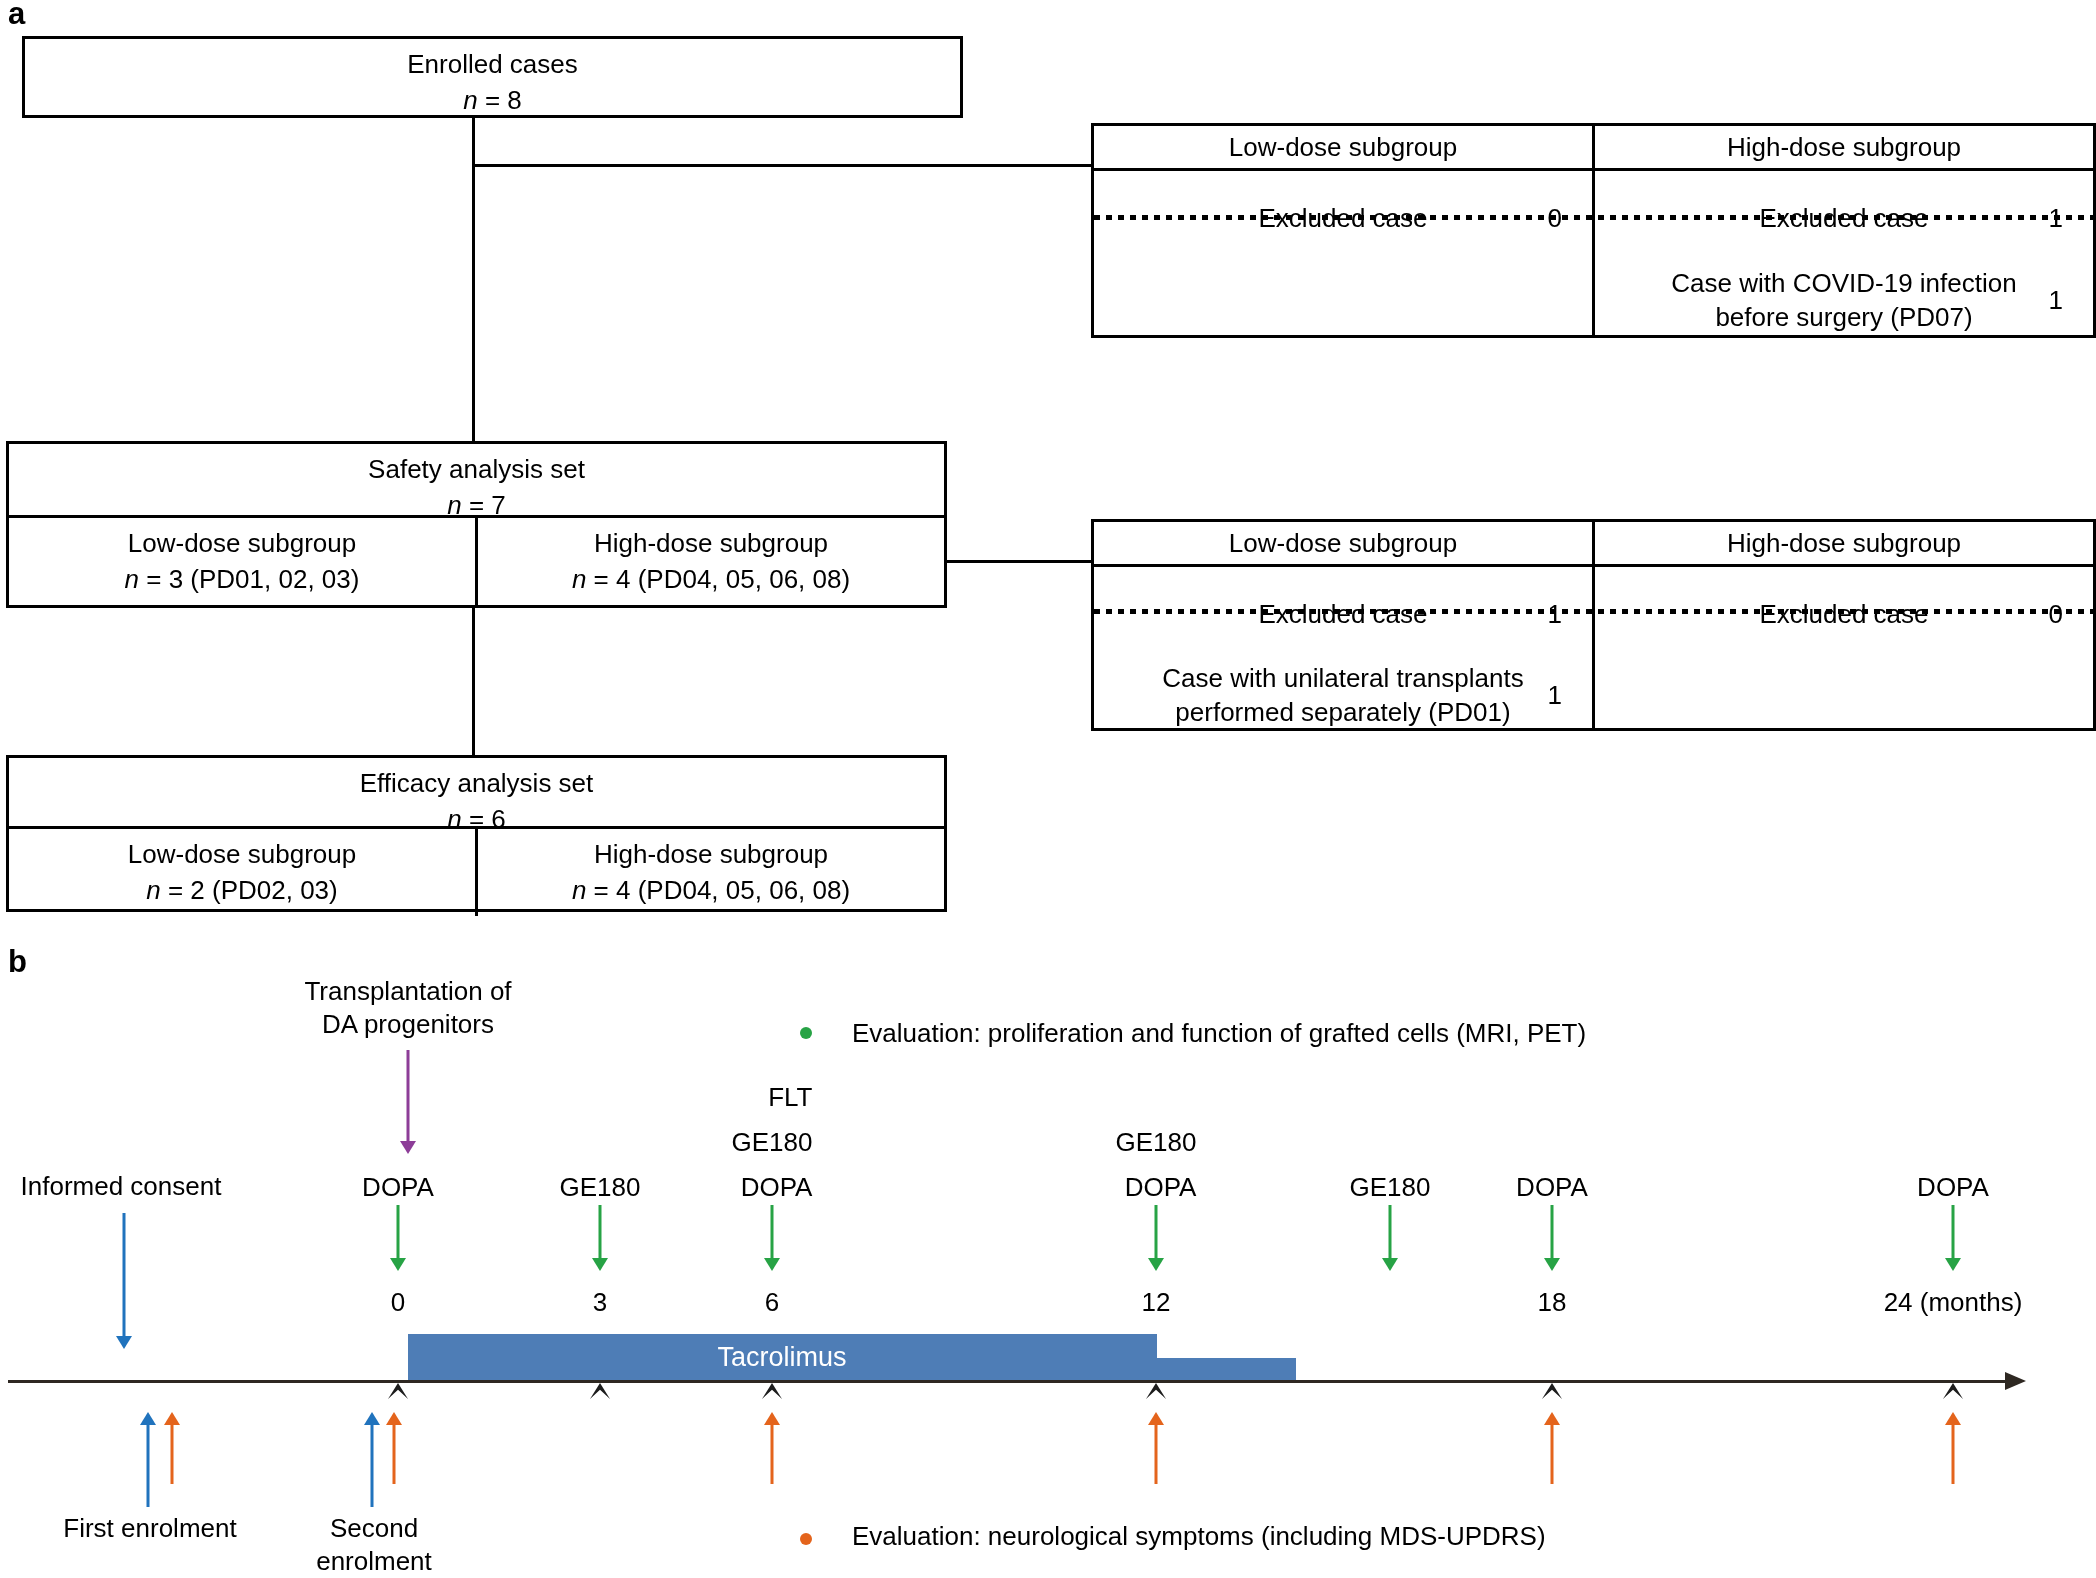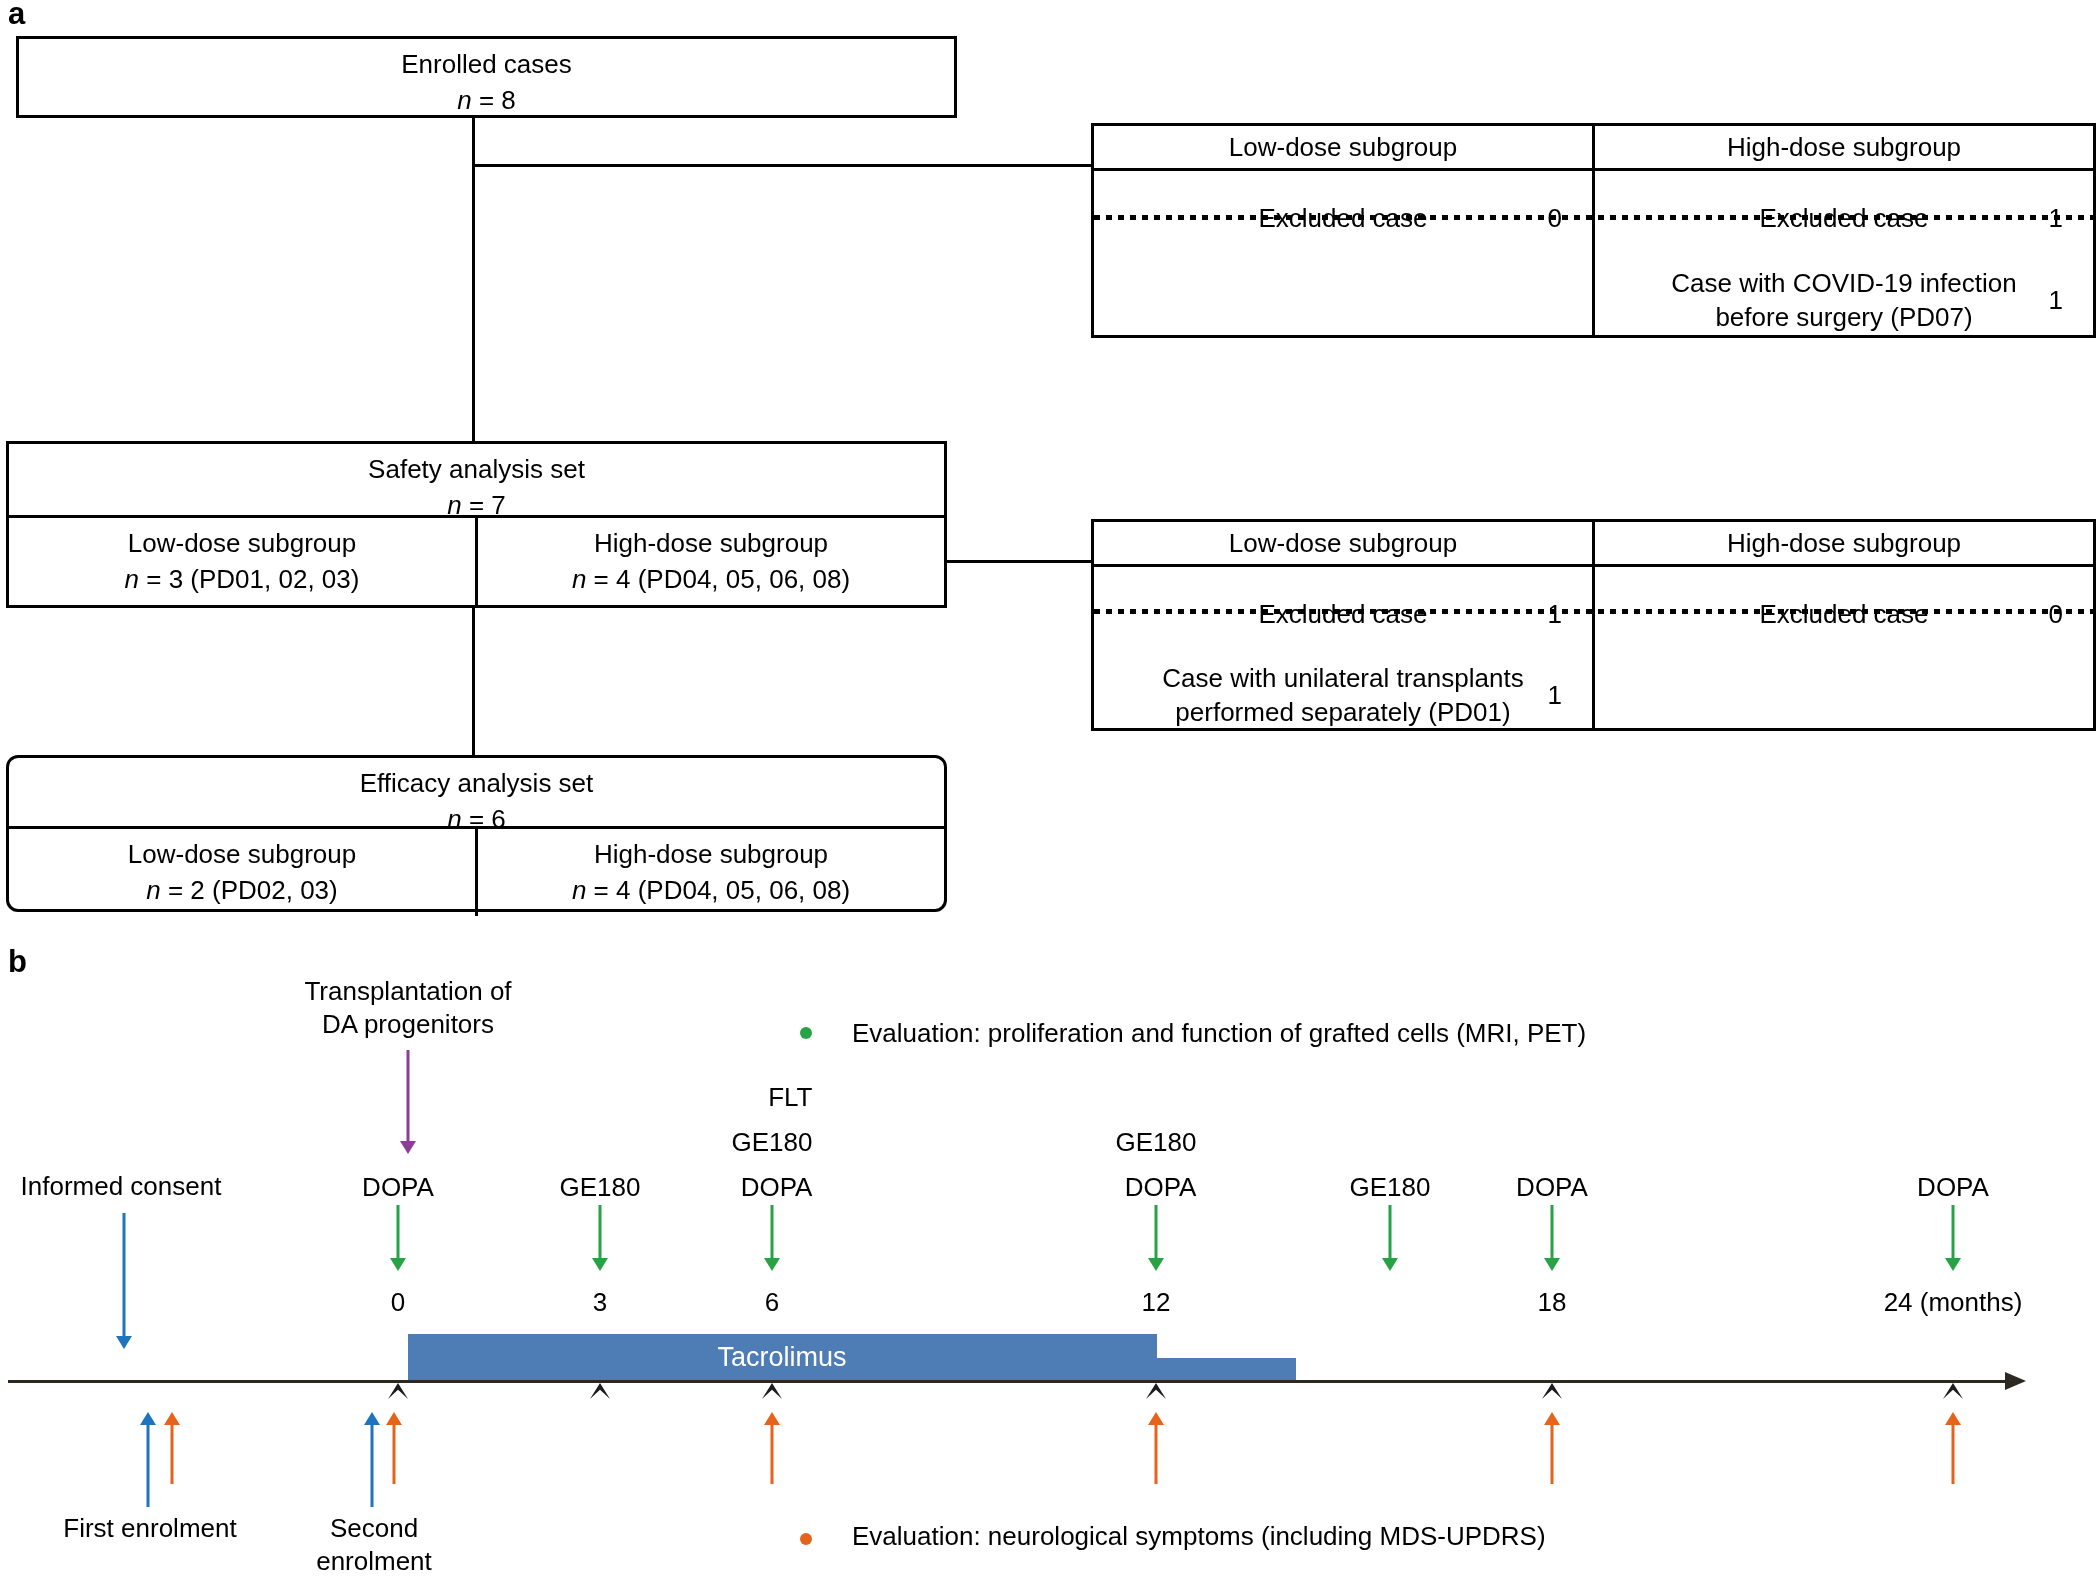--- a/index.html
+++ b/index.html
@@ -57,21 +57,21 @@
 
 <div id="stage">
 
   <div class="plabel" style="left:8px;top:-4px;">a</div>
 
   <div class="vline" style="left:472px;top:118px;width:3px;height:323px;"></div>
   <div class="vline" style="left:472px;top:608px;width:3px;height:147px;"></div>
   <div class="hline" style="left:472px;top:164px;width:620px;height:3px;"></div>
   <div class="hline" style="left:472px;top:560px;width:620px;height:3px;"></div>
 
-  <div class="fbox" style="left:16px;top:36px;width:941px;height:82px;">
+  <div class="fbox" style="left:22px;top:36px;width:941px;height:82px;">
     <div class="btitle">
       <div class="fline">Enrolled cases</div>
       <div class="fline"><i>n</i> = 8</div>
     </div>
   </div>
 
   <div class="xtable" style="left:1091px;top:123px;width:1005px;height:215px;">
     <div class="xcol">
       <div class="xhead">Low-dose subgroup</div>
       <div class="xrow2">
@@ -127,21 +127,21 @@
       <div class="xhead">High-dose subgroup</div>
       <div class="xrow2">
         <span>Excluded case</span>
         <span class="xnum">0</span>
       </div>
       <div class="xrow3" style="height:116px;"></div>
     </div>
     <div class="dotline" style="top:87px;"></div>
   </div>
 
-  <div class="fbox" style="left:6px;top:755px;width:941px;height:157px;border-radius:12px;">
+  <div class="fbox" style="left:6px;top:755px;width:941px;height:157px;">
     <div class="btitle" style="height:61px;">
       <div class="fline">Efficacy analysis set</div>
       <div class="fline"><i>n</i> = 6</div>
     </div>
     <div class="cells" style="height:87px;">
       <div class="cell">
         <div class="fline">Low-dose subgroup</div>
         <div class="fline"><i>n</i> = 2 (PD02, 03)</div>
       </div>
       <div class="cell">

